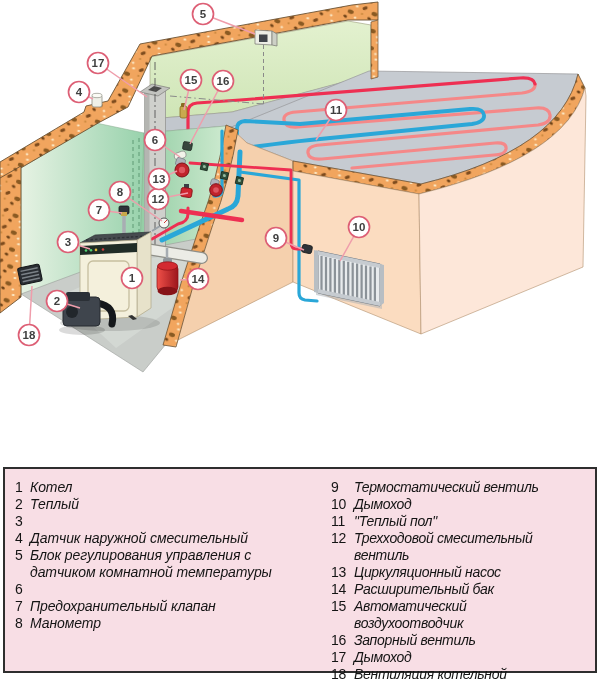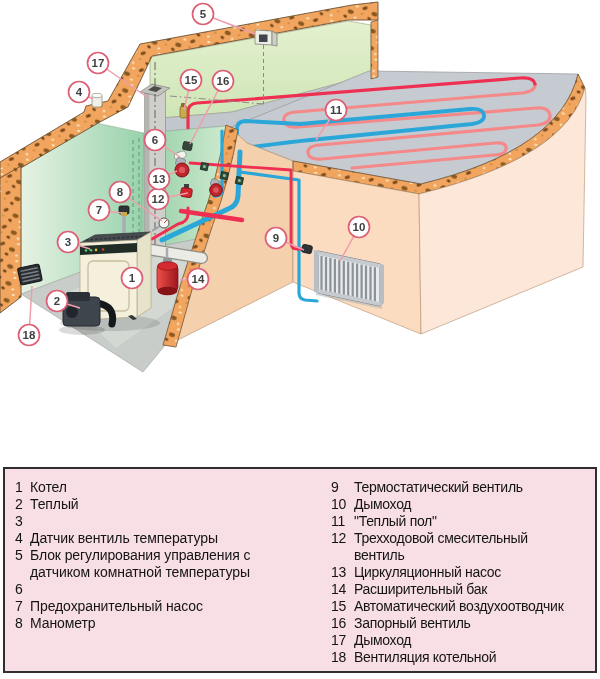--- a/index.html
+++ b/index.html
@@ -12,21 +12,21 @@
   #legend{position:absolute;left:3px;top:467px;width:594px;height:206px;
        box-sizing:border-box;border:2px solid #2e2e2e;background:#f8dee5;
        display:flex;padding:10px 4px 4px 10px;color:#141414;
        font-size:14px;line-height:17px;letter-spacing:-0.1px;}
   .legend-col{display:block;}
   .legend-col.left{width:316px;flex:0 0 316px;}
   .legend-col.right{flex:1;letter-spacing:-0.3px;}
   .legend-row{display:flex;align-items:flex-start;}
   .legend-row .num{flex:0 0 15px;white-space:nowrap;}
   .legend-col.right .legend-row .num{flex:0 0 23px;}
-  .legend-row .txt{flex:0 1 auto;max-width:245px;}
+  .legend-row .txt{flex:0 1 auto;max-width:245px;font-style:italic;}
   .legend-col.right .legend-row .txt{max-width:212px;}
 </style>
 </head>
 <body>
 
 <div id="stage">
 <svg id="diagram" width="600" height="462" viewBox="0 0 600 462" xmlns="http://www.w3.org/2000/svg">
   <defs>
     <pattern id="speck" width="24" height="17" patternUnits="userSpaceOnUse" patternTransform="rotate(6)">
       <rect width="24" height="17" fill="#f1a55e"></rect>
@@ -325,32 +325,32 @@
         </div>
         <div class="legend-row">
           <span class="num">2</span>
           <span class="txt">Теплый</span>
         </div>
         <div class="legend-row">
           <span class="num">3</span>
         </div>
         <div class="legend-row">
           <span class="num">4</span>
-          <span class="txt">Датчик вентиль температуры</span>
+          <span class="txt">Датчик наружной смесительный</span>
         </div>
         <div class="legend-row">
           <span class="num">5</span>
           <span class="txt">Блок регулирования управления с датчиком комнатной температуры</span>
         </div>
         <div class="legend-row">
           <span class="num">6</span>
         </div>
         <div class="legend-row">
           <span class="num">7</span>
-          <span class="txt">Предохранительный насос</span>
+          <span class="txt">Предохранительный клапан</span>
         </div>
         <div class="legend-row">
           <span class="num">8</span>
           <span class="txt">Манометр</span>
         </div>
       </div>
   <div class="legend-col right" id="legend-right">
         <div class="legend-row">
           <span class="num">9</span>
           <span class="txt">Термостатический вентиль</span>

